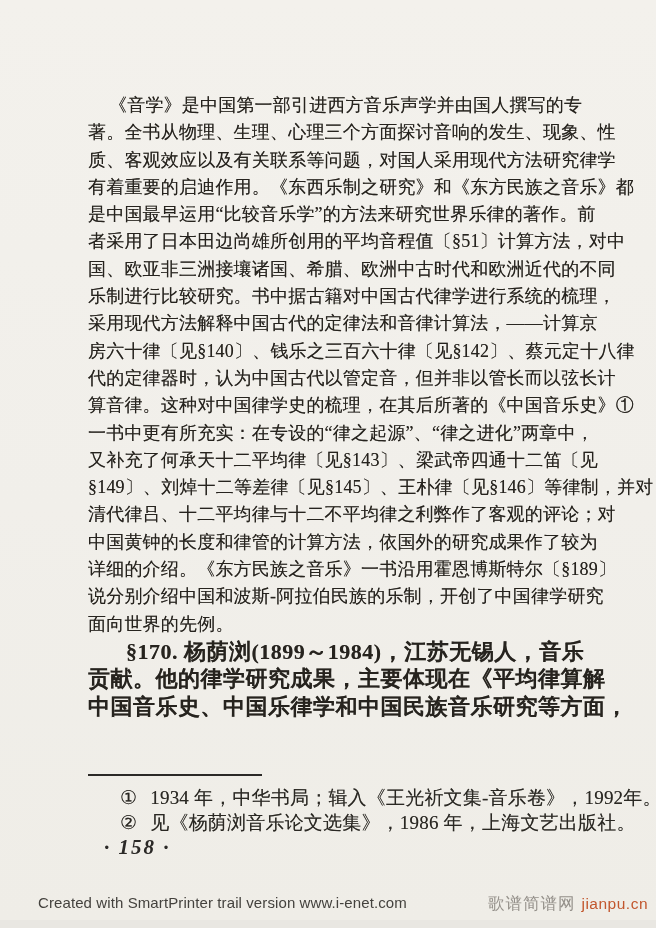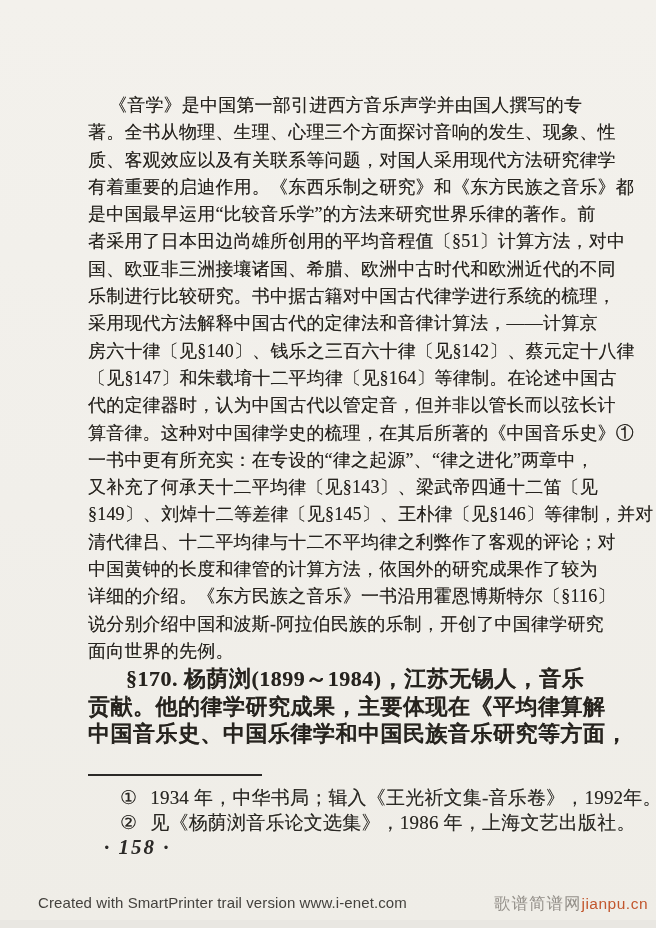--- a/index.html
+++ b/index.html
@@ -47,50 +47,49 @@
     position:absolute; left:38px; top:894px;
     font-family:"Liberation Sans","DejaVu Sans",sans-serif;
     font-size:15px; color:#44423e; letter-spacing:0.1px;
   }
   .wm-site {
     position:absolute; right:8px; top:893px;
     font-size:16.5px; letter-spacing:1px; white-space:nowrap;
   }
   .wm-site .site-name { color:#94908a; }
   .wm-site .site-domain {
-    color:#c2572e; 
+    color:#c2572e; margin-left:6px;
     font-family:"Liberation Sans","DejaVu Sans",sans-serif;
     font-size:15.5px; letter-spacing:0.5px;
   }
 </style>
 </head>
 <body>
 
 <div class="page">
 
   <div class="textcol">
     <div class="bline indent1">《音学》是中国第一部引进西方音乐声学并由国人撰写的专</div>
     <div class="bline">著。全书从物理、生理、心理三个方面探讨音响的发生、现象、性</div>
     <div class="bline">质、客观效应以及有关联系等问题，对国人采用现代方法研究律学</div>
     <div class="bline">有着重要的启迪作用。《东西乐制之研究》和《东方民族之音乐》都</div>
     <div class="bline">是中国最早运用“比较音乐学”的方法来研究世界乐律的著作。前</div>
     <div class="bline">者采用了日本田边尚雄所创用的平均音程值〔§51〕计算方法，对中</div>
     <div class="bline">国、欧亚非三洲接壤诸国、希腊、欧洲中古时代和欧洲近代的不同</div>
     <div class="bline">乐制进行比较研究。书中据古籍对中国古代律学进行系统的梳理，</div>
     <div class="bline">采用现代方法解释中国古代的定律法和音律计算法，——计算京</div>
     <div class="bline">房六十律〔见§140〕、钱乐之三百六十律〔见§142〕、蔡元定十八律</div>
-    <div class="bline">〔见§147〕和朱载堉十二平均律〔见§164〕等律制。在论述中国古</div>
     <div class="bline">代的定律器时，认为中国古代以管定音，但并非以管长而以弦长计</div>
     <div class="bline">算音律。这种对中国律学史的梳理，在其后所著的《中国音乐史》①</div>
     <div class="bline">一书中更有所充实：在专设的“律之起源”、“律之进化”两章中，</div>
     <div class="bline">又补充了何承天十二平均律〔见§143〕、梁武帝四通十二笛〔见</div>
     <div class="bline">§149〕、刘焯十二等差律〔见§145〕、王朴律〔见§146〕等律制，并对</div>
     <div class="bline">清代律吕、十二平均律与十二不平均律之利弊作了客观的评论；对</div>
     <div class="bline">中国黄钟的长度和律管的计算方法，依国外的研究成果作了较为</div>
-    <div class="bline">详细的介绍。《东方民族之音乐》一书沿用霍恩博斯特尔〔§116〕</div>
+    <div class="bline">详细的介绍。《东方民族之音乐》一书沿用霍恩博斯特尔〔§189〕</div>
     <div class="bline">说分别介绍中国和波斯-阿拉伯民族的乐制，开创了中国律学研究</div>
     <div class="bline">面向世界的先例。</div>
 
     <div class="sline indent2">§170.  杨荫浏(1899～1984)，江苏无锡人，音乐</div>
     <div class="sline">贡献。他的律学研究成果，主要体现在《平均律算解</div>
     <div class="sline">中国音乐史、中国乐律学和中国民族音乐研究等方面，</div>
   </div>
 
   <div class="footnotes">
     <div class="fn-divider"></div>

